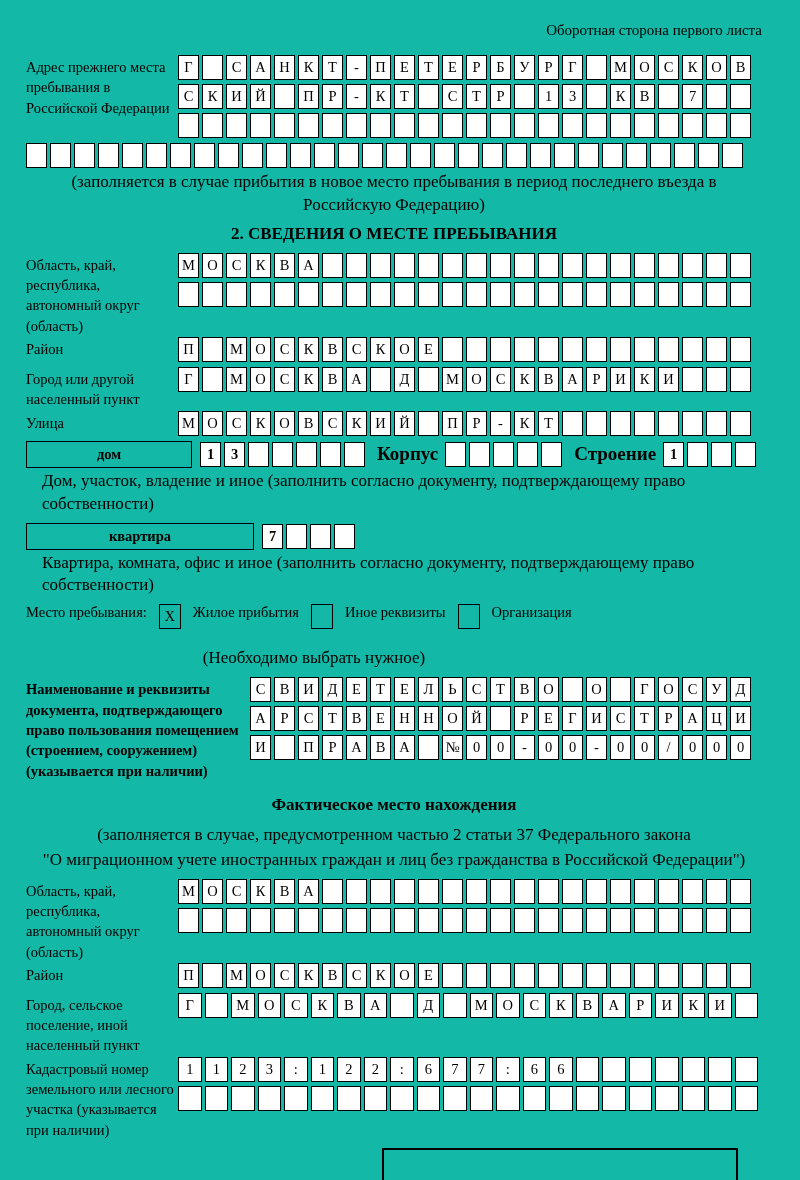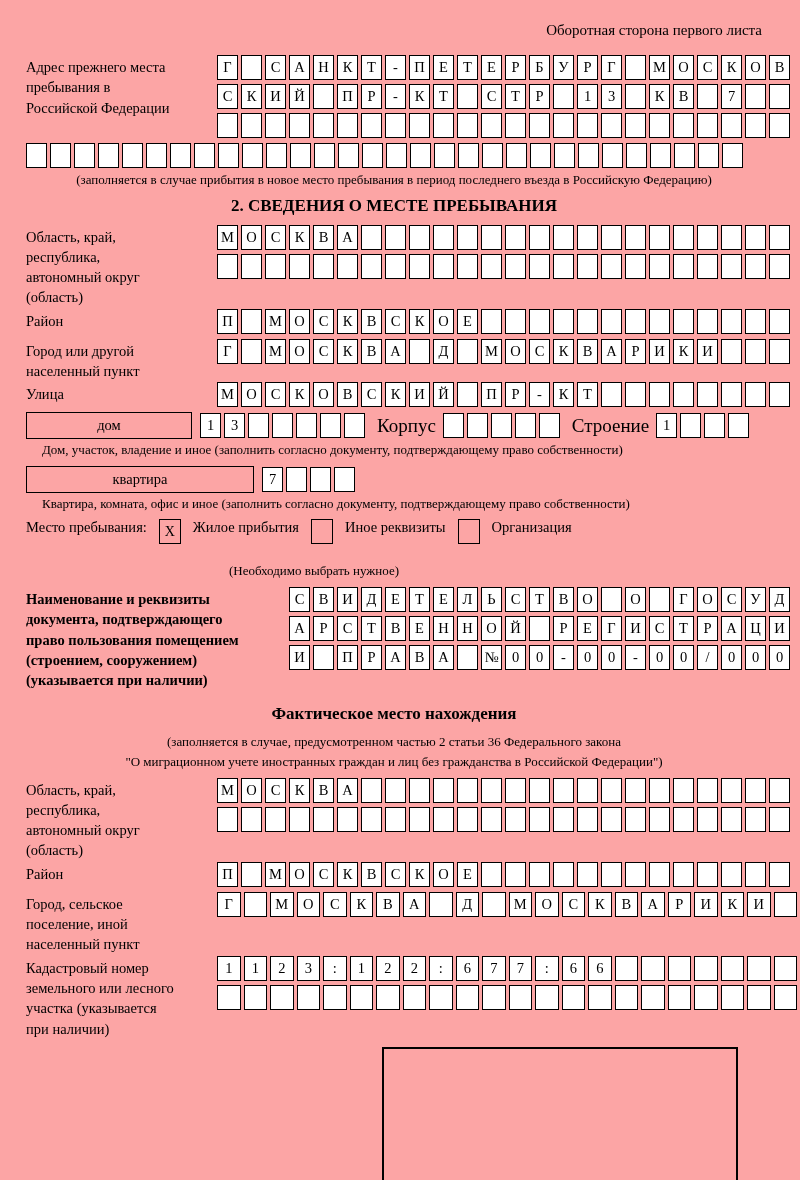--- a/index.html
+++ b/index.html
@@ -1,40 +1,40 @@
 <!DOCTYPE html>
 <html><head>
 <meta charset="utf-8">
 <style>
   html,body { margin:0; padding:0; background:#fff; }
   .page {
     width:800px; height:1180px; box-sizing:border-box; position:relative;
-    background:#fca5a5; color:#000;
+    background:#14b8a6; color:#000;
     font-family:"Liberation Serif", "DejaVu Serif", serif;
     padding:22px 38px 0 26px; overflow:hidden;
   }
   .header-note { text-align:right; font-size:15px; margin-bottom:16px; }
 
-  .block { display:flex; margin-bottom:1px;gap:39px; }
+  .block { display:flex; margin-bottom:1px; }
   .label { width:152px; flex:0 0 152px; font-size:14.5px; line-height:1.4; padding-top:2px; }
   .label-wide { width:224px; flex:0 0 224px;font-weight:bold; }
   .rows { flex:1; }
   .cellrow { display:flex; gap:3px; margin-bottom:4px; }
   .cell {
     flex:0 0 21px; width:21px; height:25px; border:1.5px solid #000;
     box-sizing:border-box; display:flex; align-items:center; justify-content:center;
     font-size:14.5px; background:#fff;
   }
   .wide .cell { flex:0 0 23.5px; width:23.5px; }
   .fullrow { margin-bottom:3px; }
-  .caption { font-size:13px; text-align:center; margin:2px 0 7px 0; line-height:1.35; }
+  .caption { font-size:17px; text-align:center; margin:2px 0 7px 0; line-height:1.35; }
   .caption-left { text-align:left; margin-left:16px; }
   .sec-title { font-weight:bold; text-align:center; font-size:17px; margin:6px 0 9px 0; }
 
-  .inline-row { display:flex; align-items:center; margin-bottom:2px; }
+  .inline-row { display:flex; align-items:center; margin-bottom:2px;font-weight:bold; }
   .named-box { height:27px; border:1.5px solid #000; box-sizing:border-box;
     display:flex; align-items:center; justify-content:center; font-size:14.5px; margin-right:8px; }
   .box-dom { width:166px; }
   .box-kv { width:228px; }
   .mid-label { font-size:19px; margin:0 7px 0 12px; }
   .inline-cells { display:flex; gap:3px; }
 
   .check-row { display:flex; align-items:flex-start; font-size:14.5px; margin:7px 0 18px 0; }
   .checkbox { width:22px; height:25px; border:1.5px solid #000; box-sizing:border-box;
     display:flex; align-items:center; justify-content:center; font-size:14px; margin:0 12px 0 12px; }
@@ -443,21 +443,21 @@
           <span class="cell">0</span>
           <span class="cell">/</span>
           <span class="cell">0</span>
           <span class="cell">0</span>
           <span class="cell">0</span>
         </div>
     </div>
   </div>
 
   <div class="sec-title" style="margin-top:14px;">Фактическое место нахождения</div>
-  <div class="caption" style="margin-bottom:0;">(заполняется в случае, предусмотренном частью 2 статьи 36 Федерального закона</div>
+  <div class="caption" style="margin-bottom:0;">(заполняется в случае, предусмотренном частью 2 статьи 37 Федерального закона</div>
   <div class="caption">"О миграционном учете иностранных граждан и лиц без гражданства в Российской Федерации")</div>
 
   <div class="block">
     <div class="label">Область, край, республика, автономный округ (область)</div>
     <div class="rows">
       <div class="cellrow">
           <span class="cell">М</span>
           <span class="cell">О</span>
           <span class="cell">С</span>
           <span class="cell">К</span>

